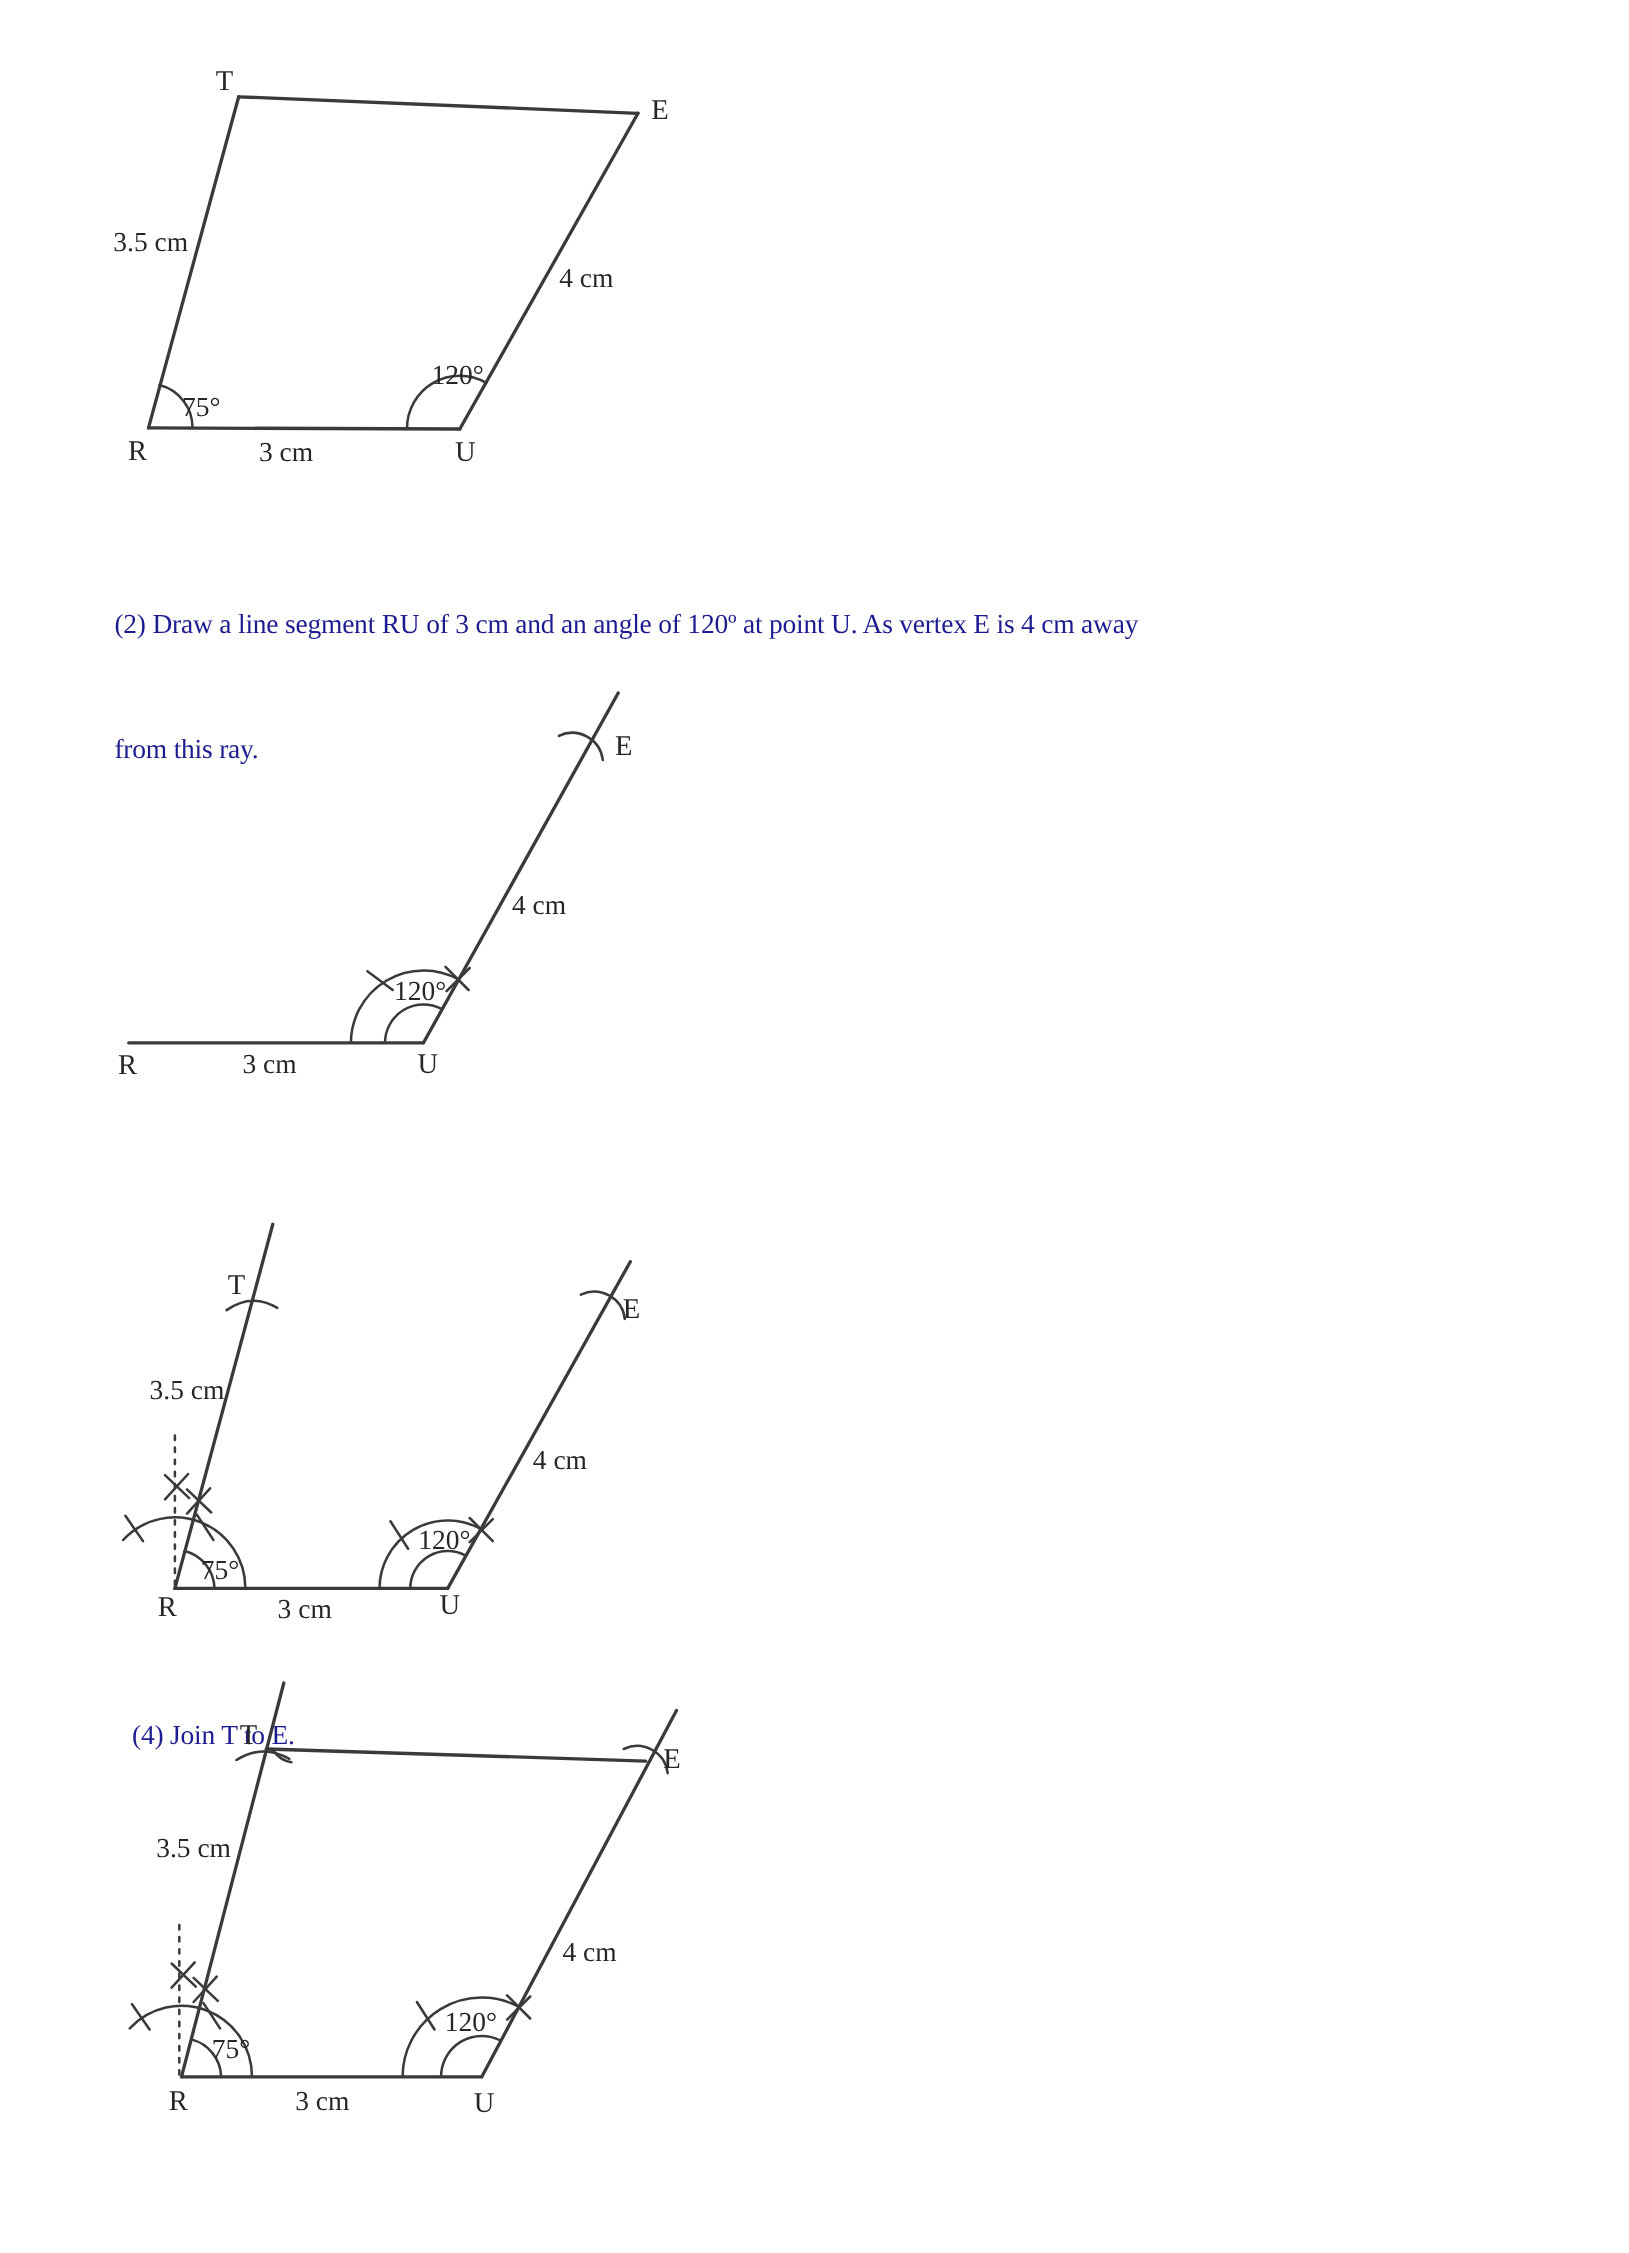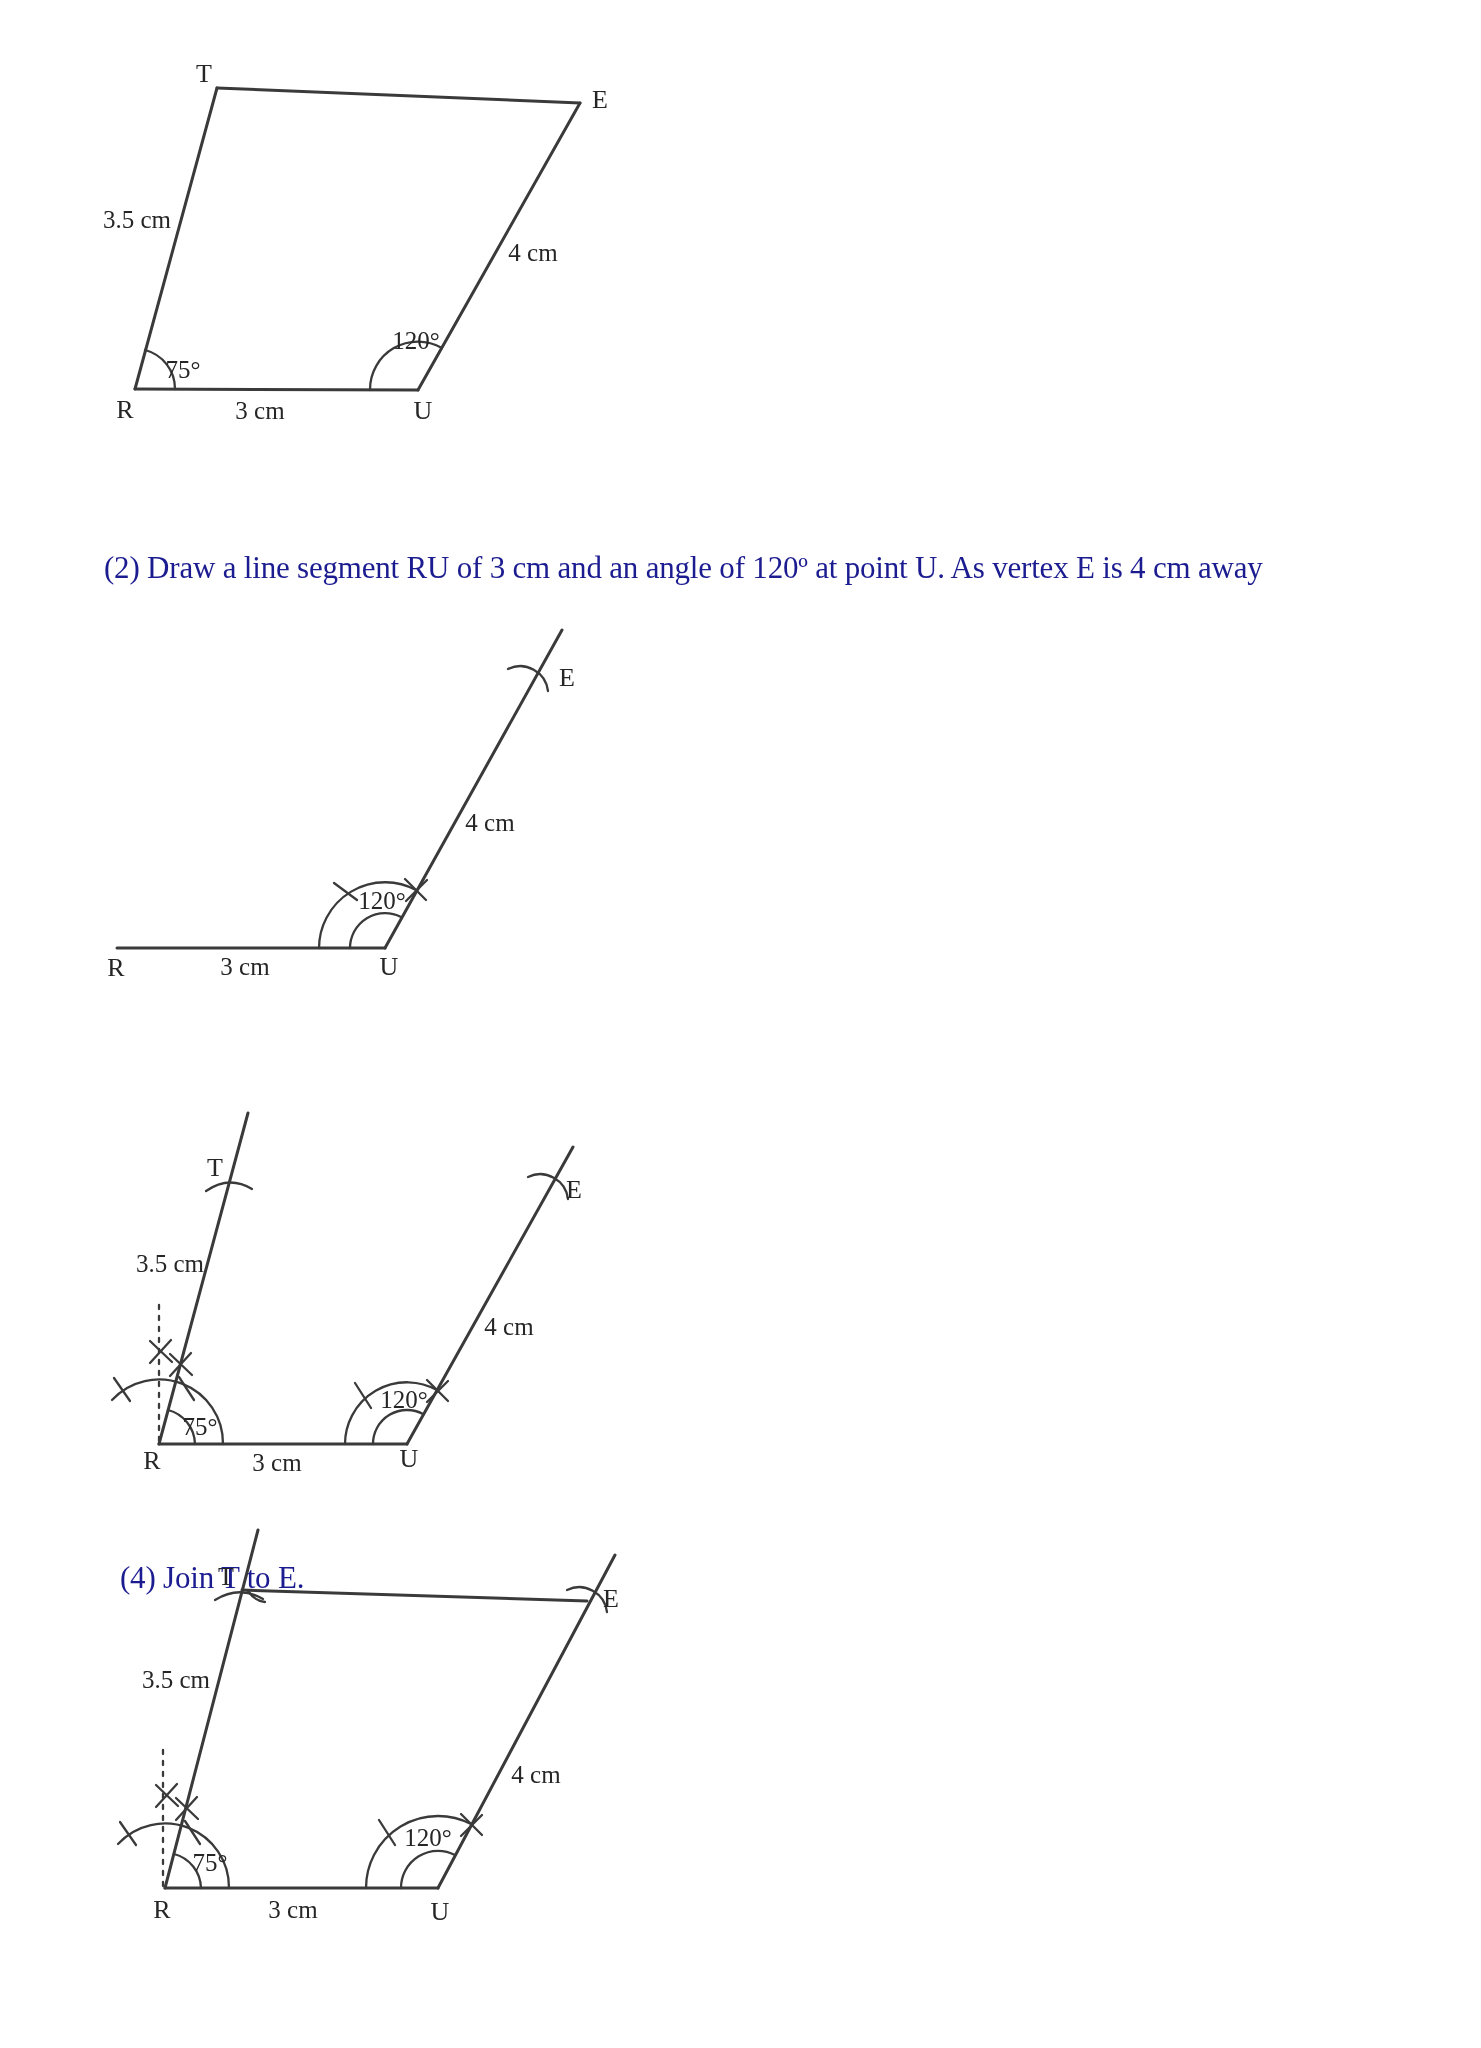--- a/index.html
+++ b/index.html
@@ -11,21 +11,21 @@
   html,body{margin:0;padding:0;}
   body{
     width:1481px;height:2048px;position:relative;
     background:var(--bg);
     font-family:"Liberation Serif", serif;
     overflow:hidden;
   }
   .para{
     position:absolute;
     color:var(--ink);
-    font-size:31px;
+    font-size:25px;
     line-height:38px;
     letter-spacing:-0.2px;
     white-space:pre;
   }
   svg.diagram{position:absolute;overflow:visible;}
   svg.diagram path, svg.diagram line{
     fill:none;
     stroke:var(--line);
     stroke-linecap:round;
   }
@@ -56,20 +56,21 @@
   <text class="vtx" x="423" y="419">U</text>
   <text x="137" y="228">3.5 cm</text>
   <text x="533" y="261">4 cm</text>
   <text x="260" y="419">3 cm</text>
   <text x="183" y="378">75°</text>
   <text x="416" y="349">120°</text>
 </svg>
 
 <div class="para" style="left:104px;top:473px">
   <div>(2) Draw a line segment RU of 3 cm and an angle of 120º at point U. As vertex E is 4 cm away</div>
+  <div>from this ray.</div>
 </div>
 
 <svg class="diagram" style="left:80px;top:610px" width="540" height="380" viewBox="80 610 540 380">
   <path class="main-line" d="M117 948 L385 948"></path>
   <path class="main-line" d="M385 948 L562 630"></path>
   <path class="construct" d="M508 669 A28 28 0 0 1 548 691"></path>
   <path class="construct" d="M319 948 A66 66 0 0 1 416 890"></path>
   <path class="construct" d="M350 948 A35 35 0 0 1 401 917"></path>
   <path class="construct" d="M405 879 L426 900"></path>
   <path class="construct" d="M427 880 L406 901"></path>

